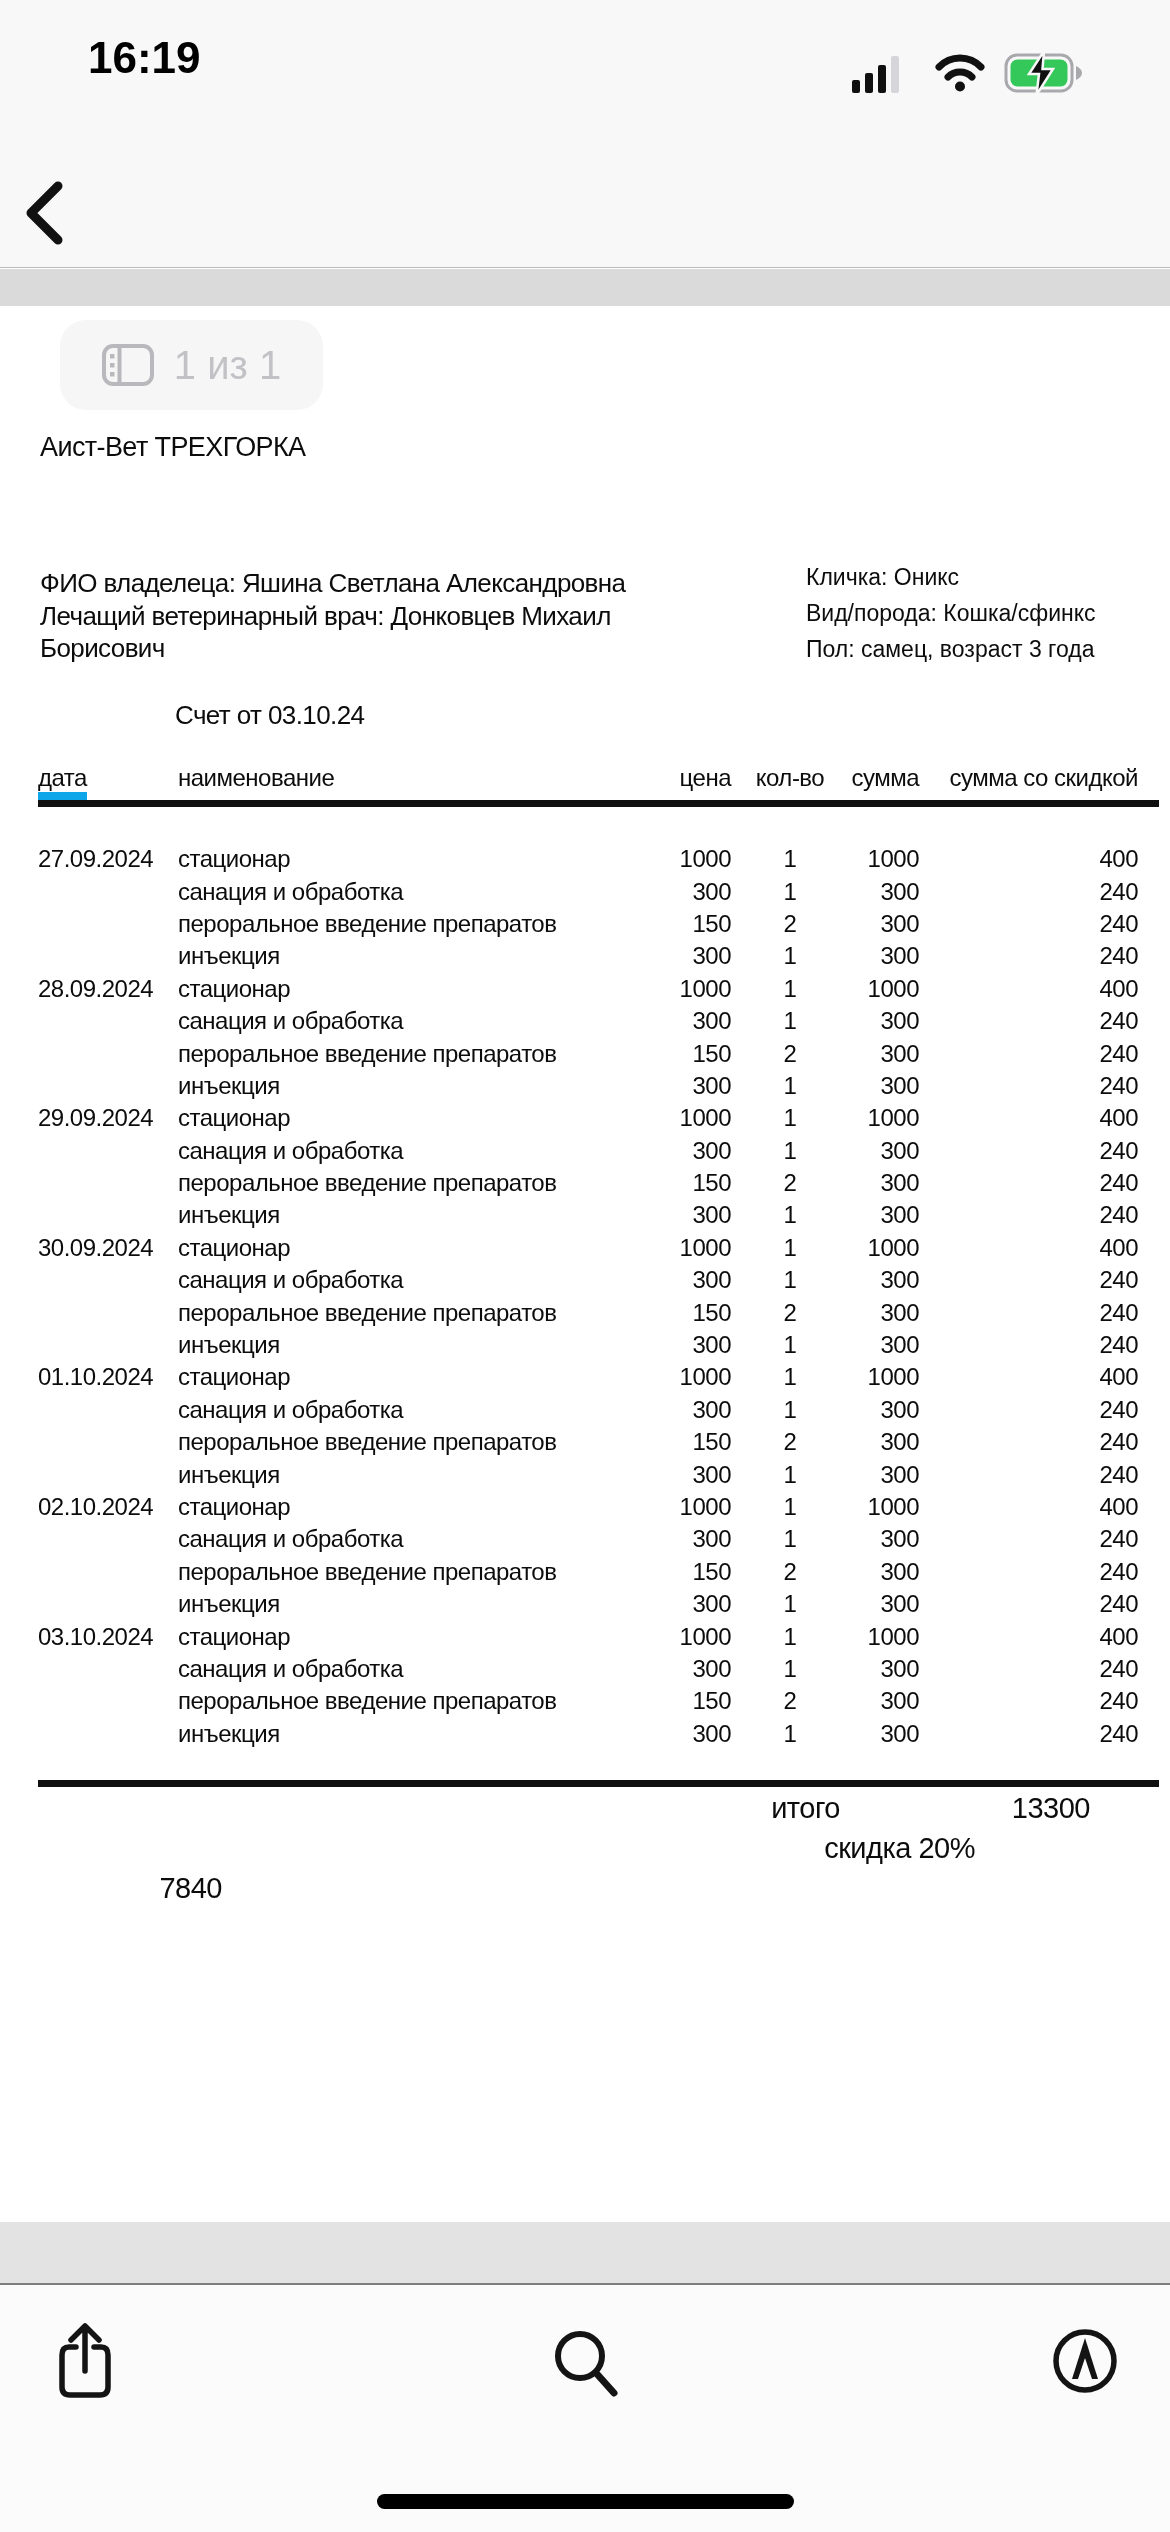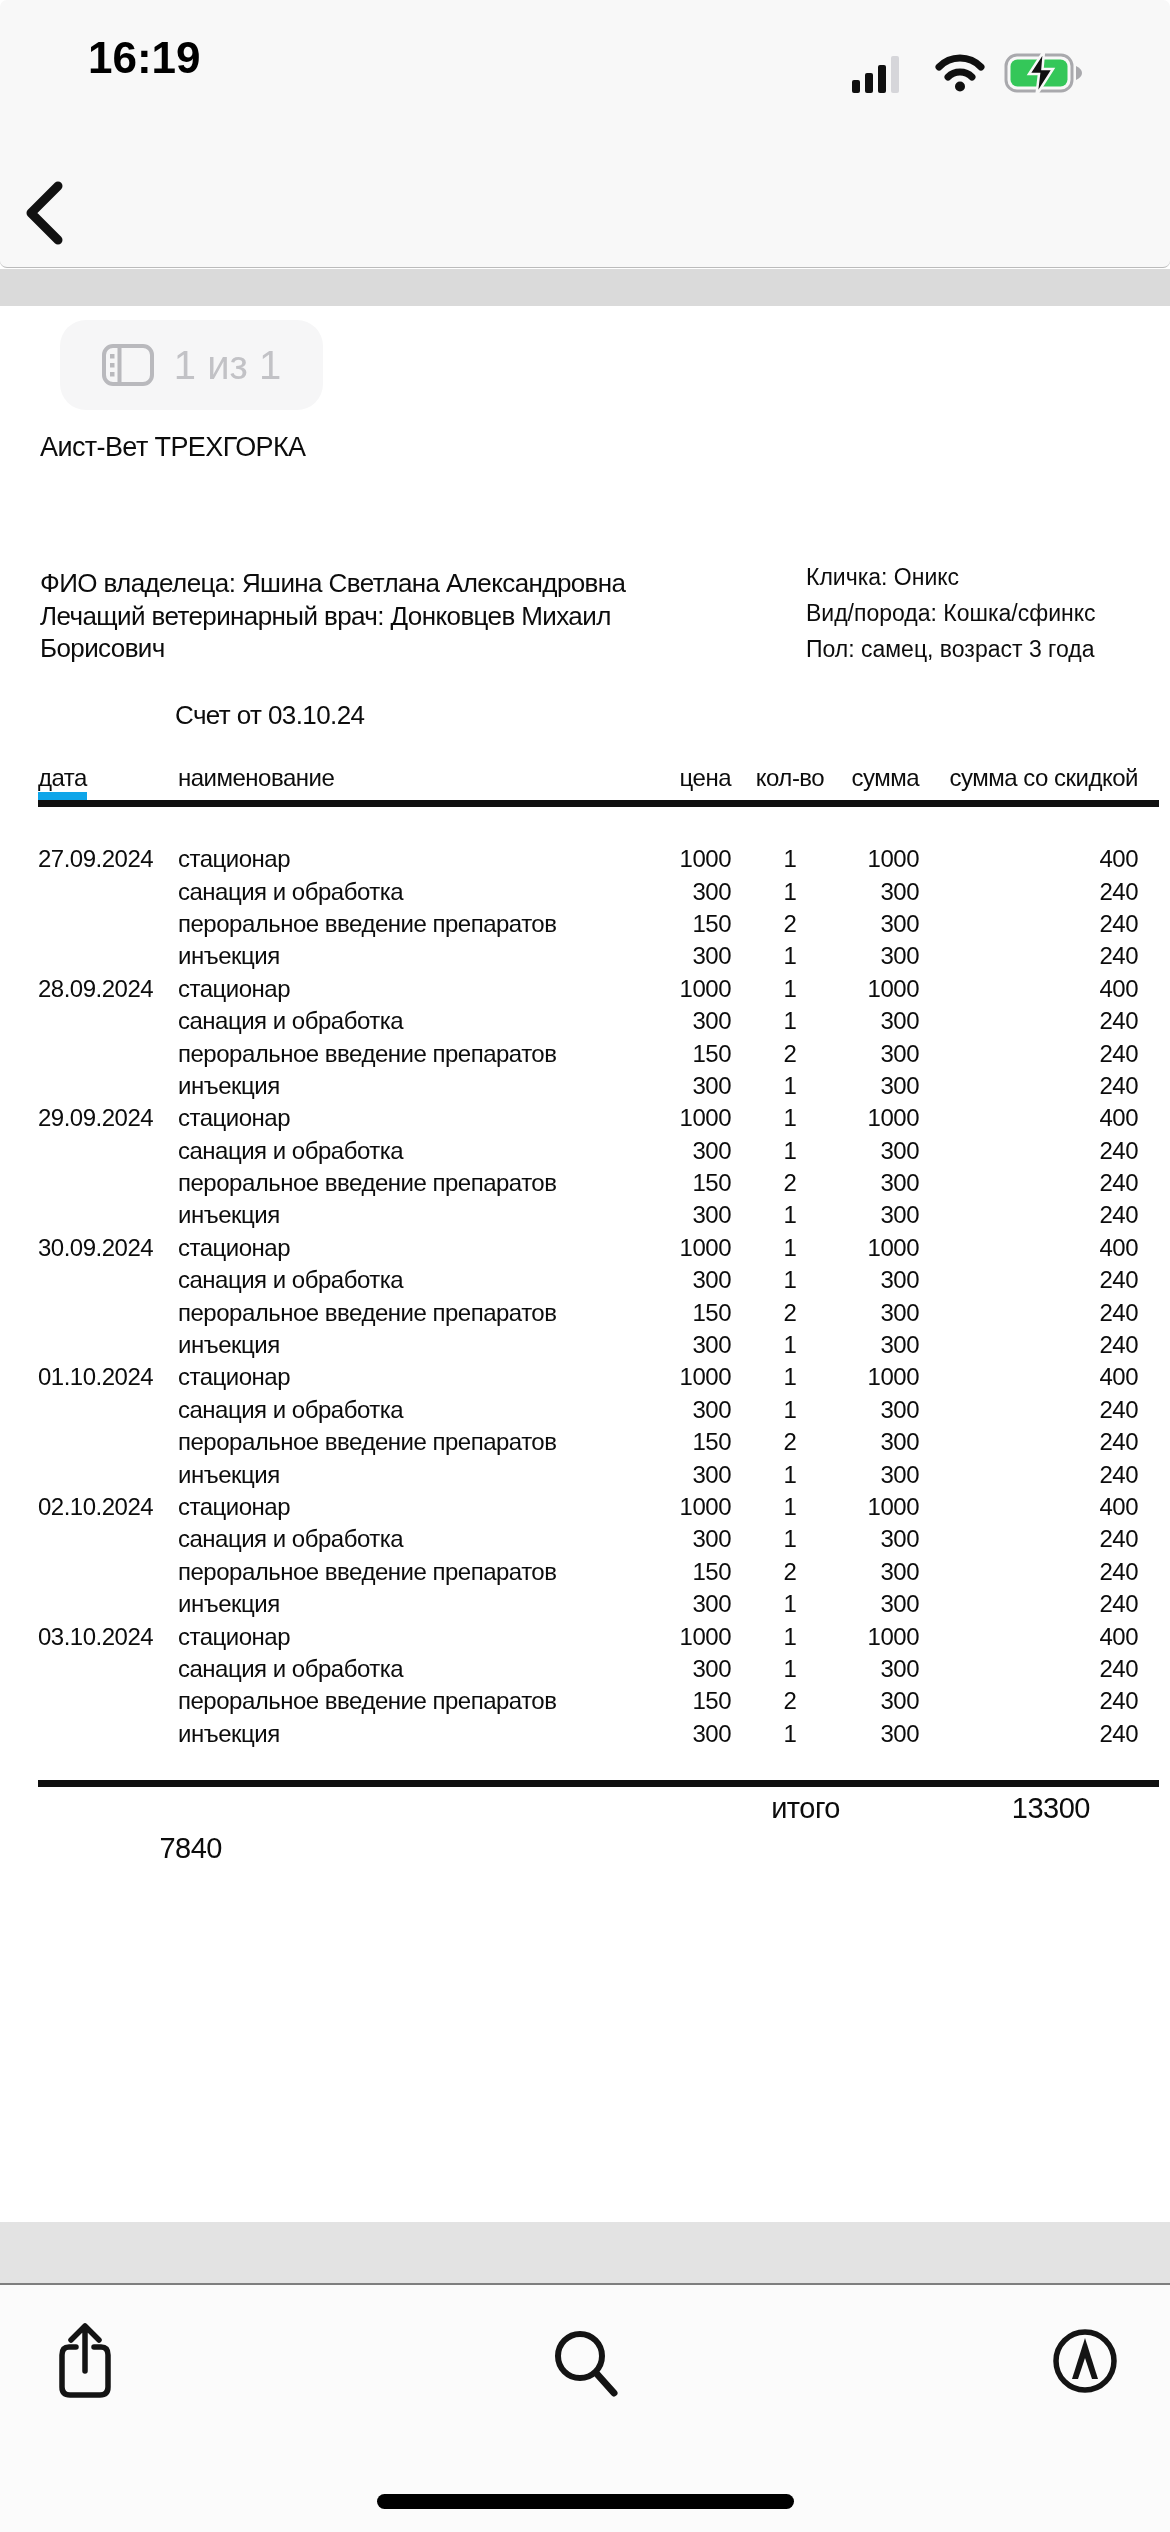--- a/index.html
+++ b/index.html
@@ -3,21 +3,21 @@
 <meta charset="utf-8">
 <style>
   html,body { margin:0; padding:0; }
   body {
     width:1170px; height:2532px; position:relative; overflow:hidden;
     background:#ffffff; color:#0c0c0c;
     font-family:"Liberation Sans","DejaVu Sans",sans-serif;
   }
   
   .header-chrome { position:absolute; left:0; top:0; width:1170px; height:268px;
-    background:#f8f8f8; border-bottom:1px solid #bbbbbb; box-sizing:border-box;border-radius:7px; }
+    background:#f8f8f8; border-bottom:1px solid #bbbbbb; box-sizing:border-box; }
   .sb-time { position:absolute; left:88px; top:33px; font-size:44px; font-weight:700; color:#000; }
   .sb-ico { position:absolute; }
   .ico-signal { left:852px; top:55px; }
   .ico-wifi   { left:934px; top:54px; }
   .ico-batt   { left:1004px; top:51px; }
   .back-button { position:absolute; left:20px; top:180px; width:48px; height:66px; cursor:pointer; }
   .nav-title-row { position:absolute; left:0; top:176px; width:1170px; height:66px;
     display:flex; align-items:center; justify-content:center; gap:18px; }
   .nav-title { font-size:48px; font-weight:700; letter-spacing:-0.5px; color:#000; }
   .nav-dropdown { width:52px; height:52px; border-radius:26px; background:#e8e8ea;
@@ -367,20 +367,23 @@
           <div class="c-disc">240</div>
         </div>
       </div>
     <div class="bottom-rule"></div>
     <div class="totals">
       <div class="total-row">
         <div class="tr1-label">итого</div>
         <div class="tr1-value">13300</div>
       </div>
       <div class="total-row">
+        <div class="tr2-label">скидка 20%</div>
+      </div>
+      <div class="total-row">
         <div class="tr3-value">7840</div>
       </div>
     </div>
   </div>
 </div>
 
 <div class="scroll-band-bottom"></div>
 
 <div class="toolbar"></div>
 

